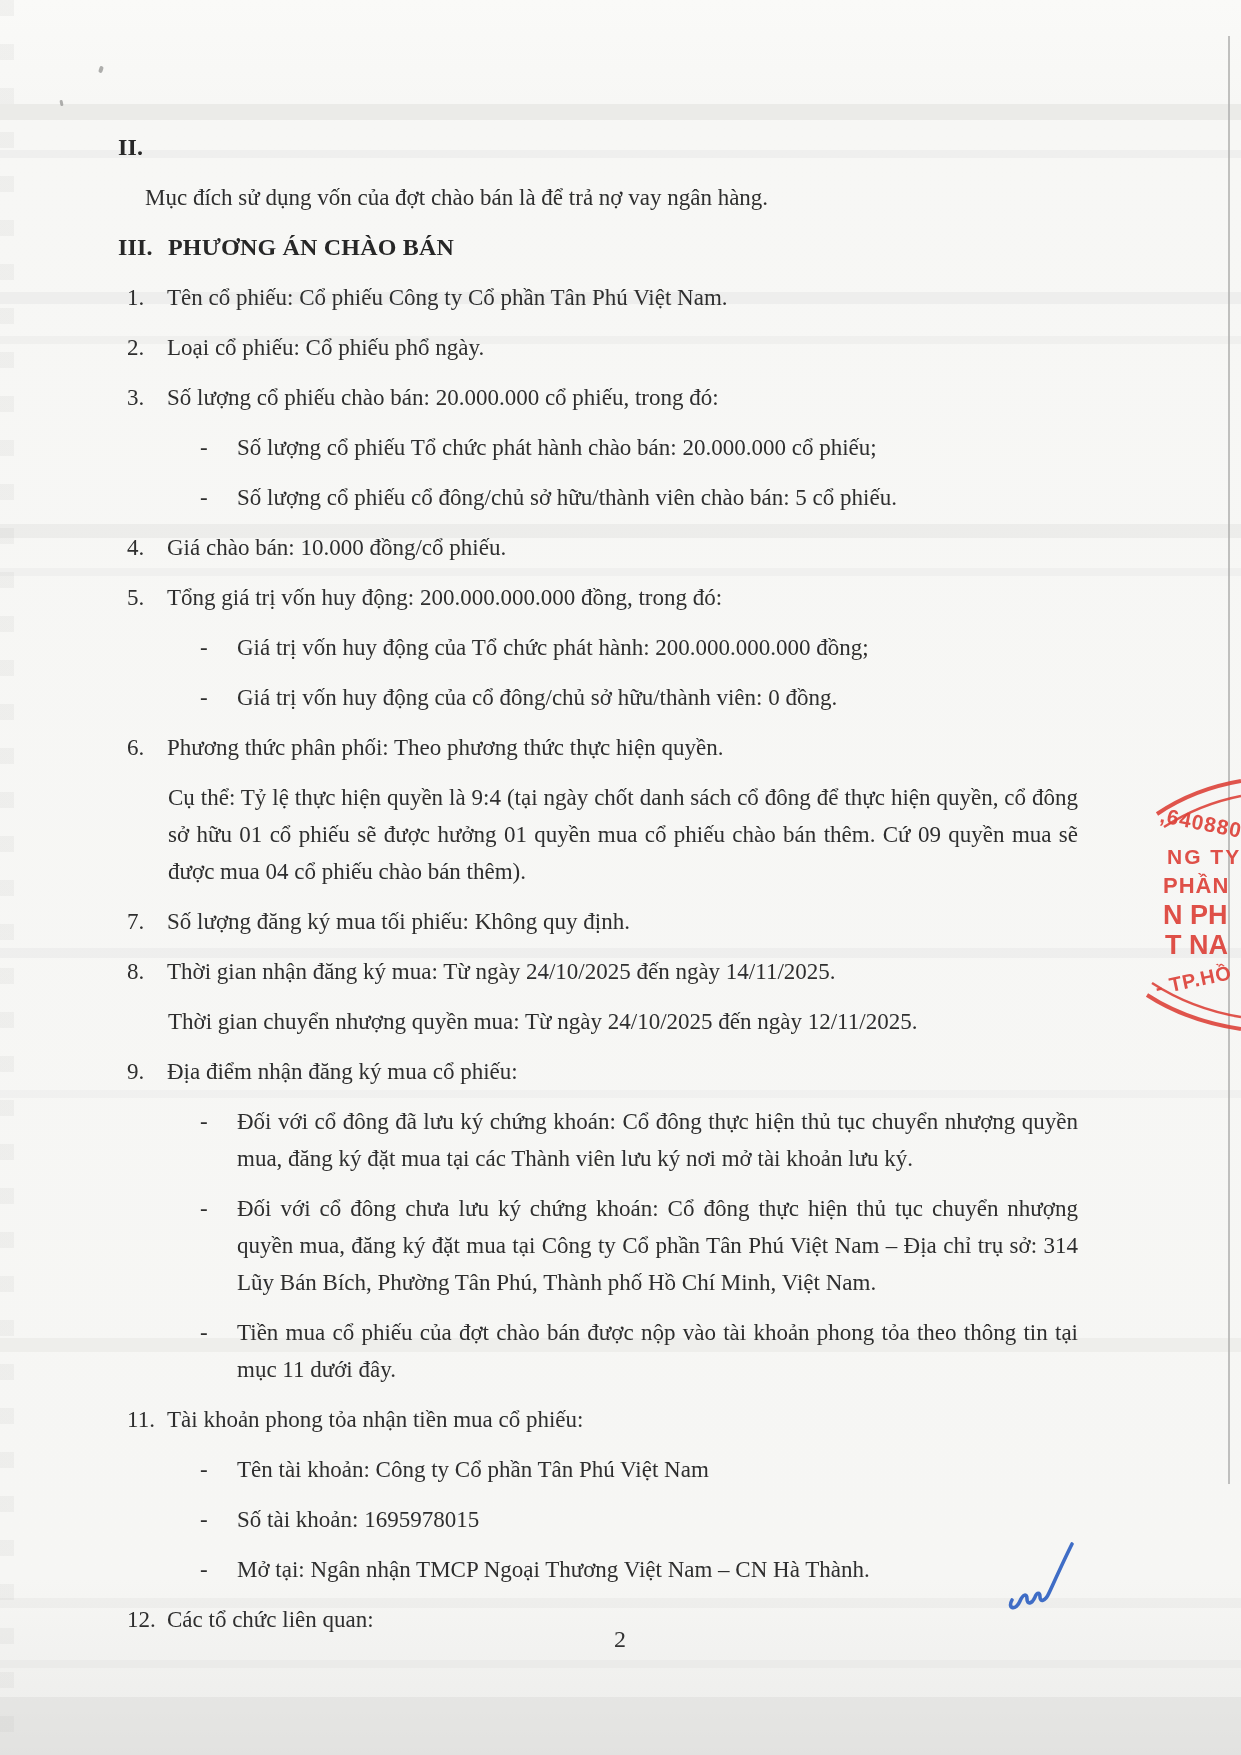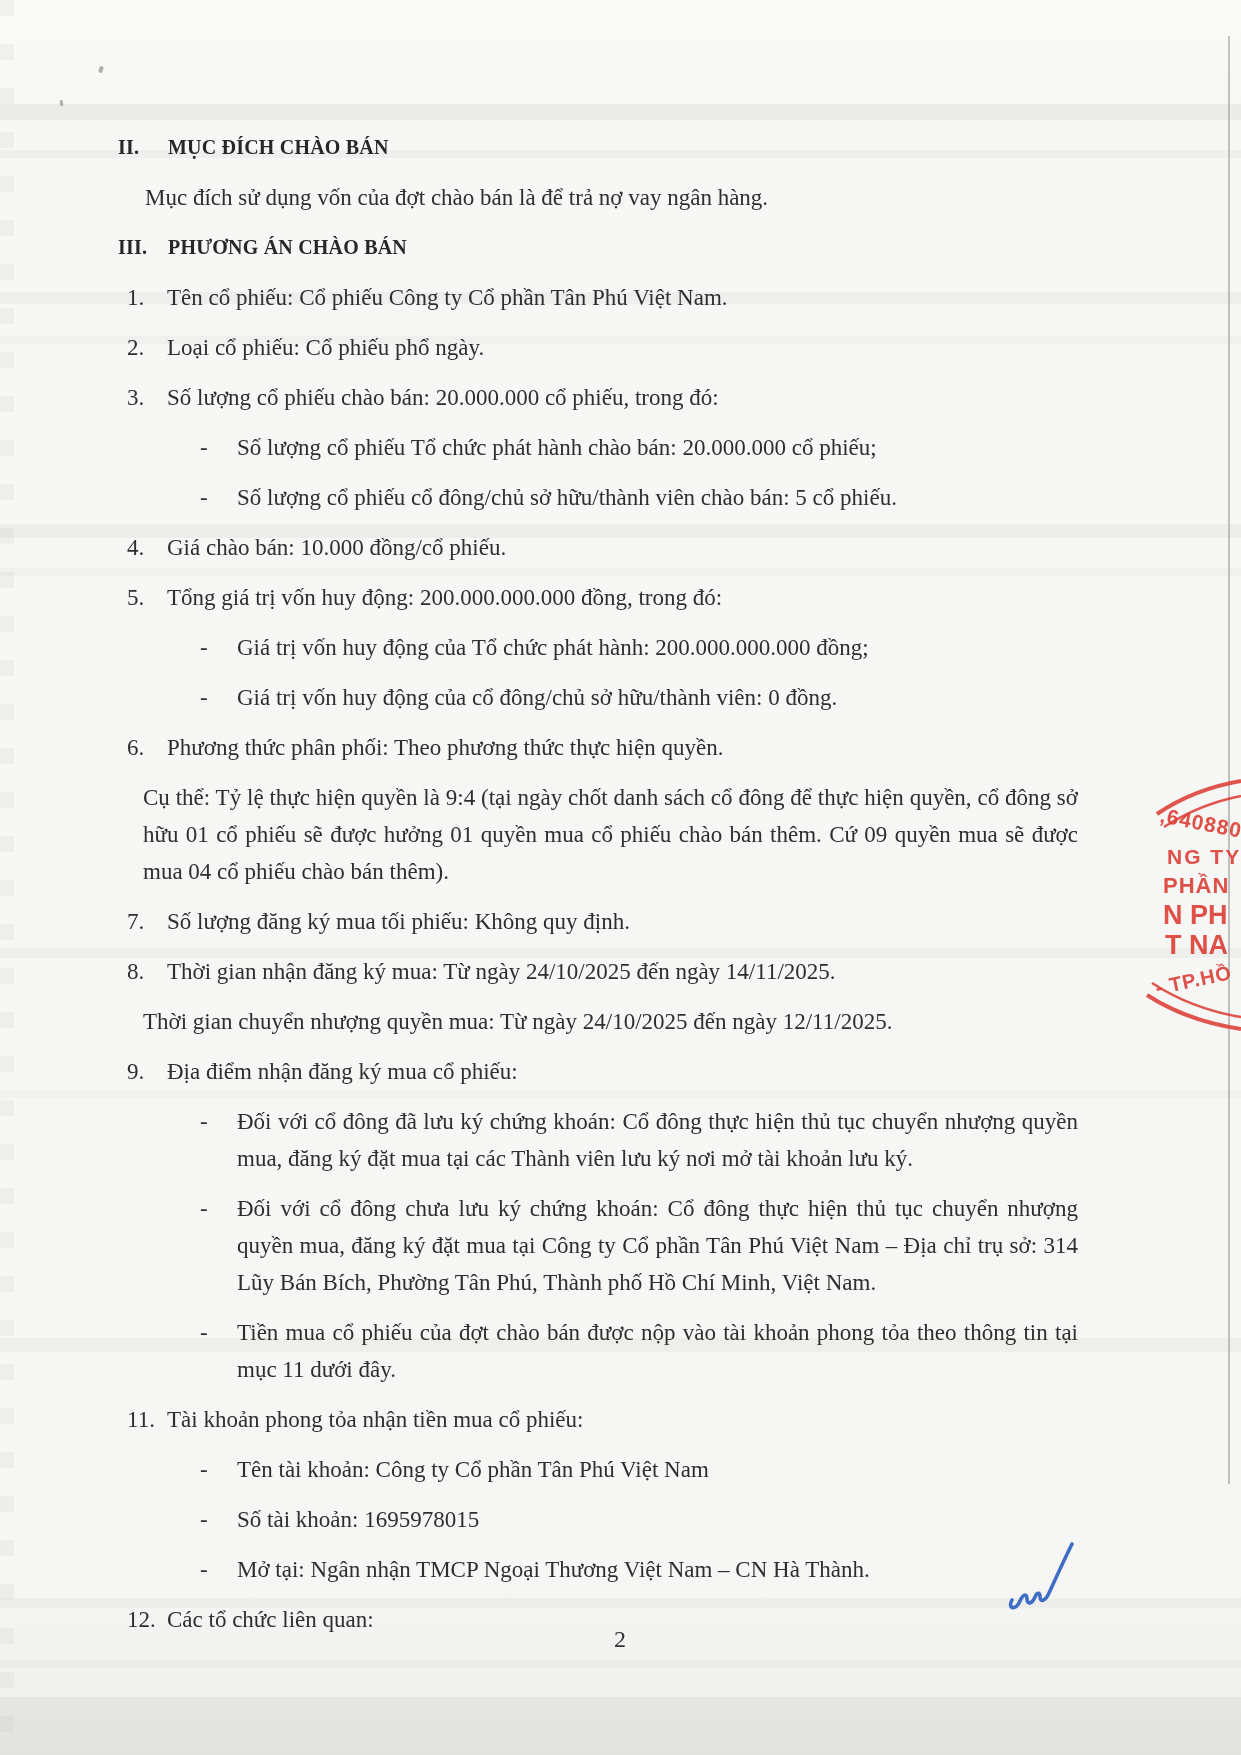--- a/index.html
+++ b/index.html
@@ -11,30 +11,30 @@
   .band{position:absolute;left:0;width:1241px;background:#dcdcda;pointer-events:none;}
   .edge-noise{position:absolute;left:0;top:0;width:14px;height:1755px;
       background:repeating-linear-gradient(180deg,rgba(186,186,184,.28) 0 16px,rgba(0,0,0,0) 16px 44px);
       opacity:.5;pointer-events:none;}
   .speck{position:absolute;background:#8f8f8d;border-radius:2px;opacity:.7;}
   .scanline{position:absolute;background:#b2b2b0;}
 
   
   .doc{position:absolute;left:130px;top:116px;width:948px;font-size:23px;line-height:37px;}
   .blk{margin-top:13px;}
-  .heading{display:flex;font-weight:bold;font-size:20px;color:#272727;margin-left:-12px;letter-spacing:.2px;}
+  .heading{display:flex;font-weight:bold;font-size:24px;color:#272727;margin-left:-12px;letter-spacing:.2px;}
   .heading .num{flex:0 0 50px;}
   .intro{text-indent:15px;}
   .item{display:flex;margin-left:-3px;}
   .item .inum{flex:0 0 40px;}
   .item .itext{flex:1 1 auto;}
   .dash{display:flex;margin-left:70px;}
   .dash .dmark{flex:0 0 37px;}
   .dash .dtext{flex:1 1 auto;text-align:justify;}
-  .para{margin-left:13px;text-align:justify;}
+  .para{margin-left:38px;text-align:justify;}
 
   .page-num{position:absolute;left:604px;top:1626px;width:32px;text-align:center;font-size:24px;color:#333;}
 
   
   .stamp{position:absolute;left:1139px;top:768px;width:102px;height:266px;}
   .stamp text{fill:#dd423a;font-family:"Liberation Sans","DejaVu Sans",sans-serif;font-weight:bold;opacity:.92;}
   .stamp path{stroke:#dd423a;fill:none;opacity:.9;}
 
   
   .pen{position:absolute;left:1002px;top:1538px;width:80px;height:80px;}
@@ -59,21 +59,20 @@
   <div class="edge-noise"></div>
 
   <div class="speck" style="left:99px;top:66px;width:4px;height:7px;transform:rotate(18deg);"></div>
   <div class="speck" style="left:60px;top:100px;width:3px;height:6px;transform:rotate(-12deg);"></div>
 
   <div class="scanline" style="left:1228px;top:36px;width:2px;height:1448px;opacity:.8;"></div>
 
   <div class="doc">
       <div class="blk heading">
         <span class="num">II.</span>
-        <span class="htext">MỤC ĐÍCH CHÀO BÁN</span>
       </div>
       <div class="blk intro">Mục đích sử dụng vốn của đợt chào bán là để trả nợ vay ngân hàng.</div>
       <div class="blk heading">
         <span class="num">III.</span>
         <span class="htext">PHƯƠNG ÁN CHÀO BÁN</span>
       </div>
       <div class="blk item">
         <span class="inum">1.</span>
         <span class="itext">Tên cổ phiếu: Cổ phiếu Công ty Cổ phần Tân Phú Việt Nam.</span>
       </div>

